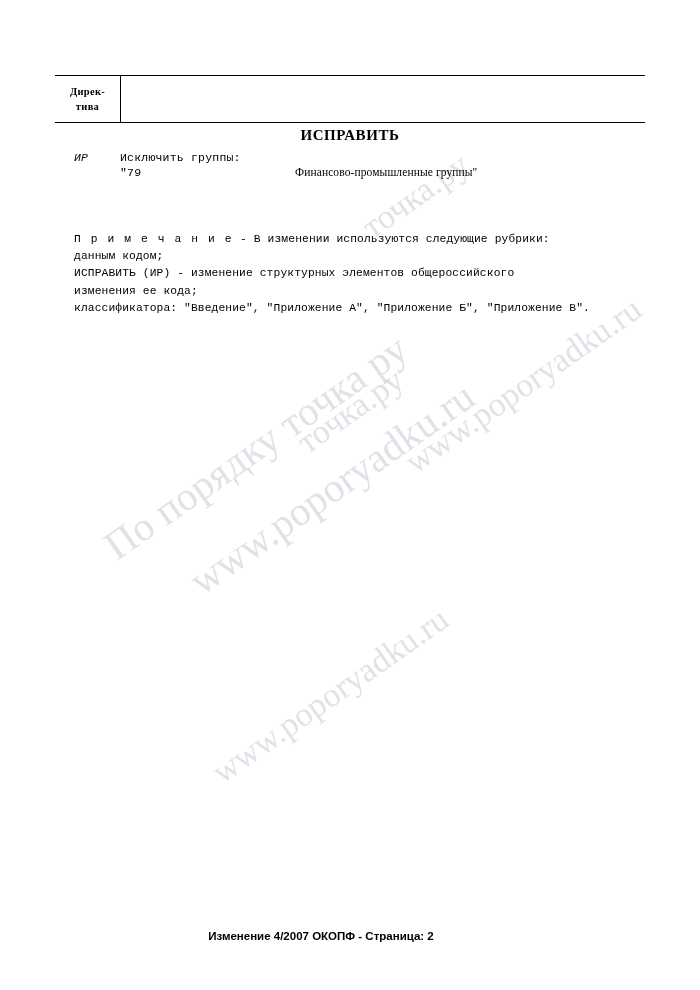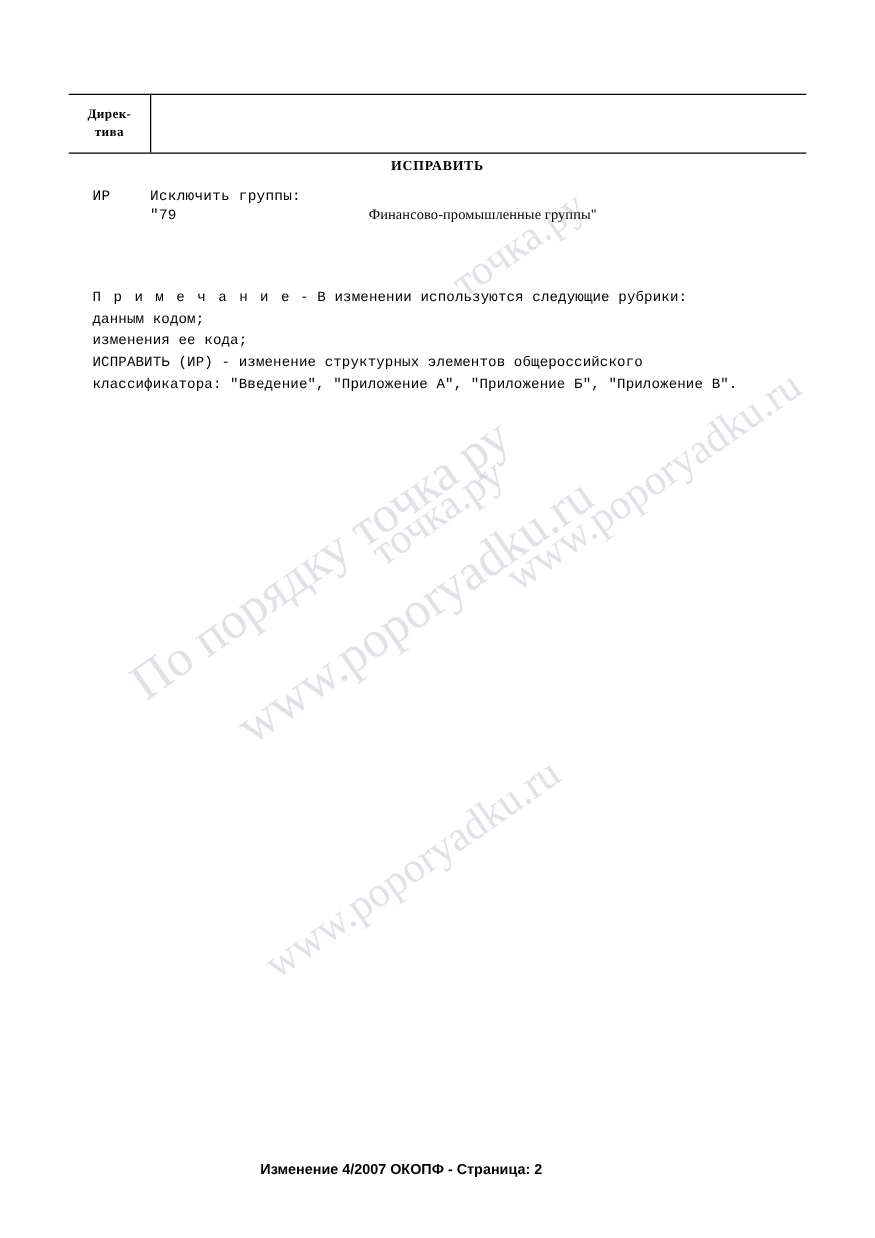--- a/index.html
+++ b/index.html
@@ -119,36 +119,36 @@
     font-size: 11.5px;
     font-weight: bold;
     letter-spacing: 0.8px;
   }
   .title-ispravit {
     position: absolute;
     left: 55px;
     top: 127px;
     width: 590px;
     text-align: center;
-    font-size: 11px;
+    font-size: 15px;
     font-weight: bold;
     letter-spacing: 0.6px;
   }
 
   .mono {
     font-family: "Liberation Mono", monospace;
   }
   .row-ir {
     position: absolute;
     left: 74px;
     top: 151px;
     font-size: 11.5px;
     letter-spacing: 0.2px;
   }
-  .row-ir .code { display: inline-block; width: 46px; }
+  .row-ir .code { display: inline-block; width: 46px; font-style: italic; }
   .row-quote {
     position: absolute;
     left: 120px;
     top: 166px;
     font-size: 11.5px;
     letter-spacing: 0.2px;
   }
   .row-quote .q { display: inline-block; width: 175px; }
   .row-quote .name {
     font-family: "Liberation Serif", serif;
@@ -216,21 +216,21 @@
       <span class="code">ИР</span><span>Исключить группы:</span>
     </div>
 
     <div class="row-quote mono">
       <span class="q">"79</span><span class="name">Финансово-промышленные группы"</span>
     </div>
 
     <div class="note">
       <p><span class="lead">П р и м е ч а н и е</span><span> - В изменении используются следующие рубрики:</span></p>
       <p>данным кодом;</p>
+      <p>ИСПРАВИТЬ (ИР) - изменение структурных элементов общероссийского</p>
       <p>изменения ее кода;</p>
-      <p>ИСПРАВИТЬ (ИР) - изменение структурных элементов общероссийского</p>
       <p>классификатора: "Введение", "Приложение А", "Приложение Б", "Приложение В".</p>
     </div>
 
     <div class="footer">Изменение 4/2007 ОКОПФ - Страница: 2</div>
 
   </div>
 </div>
 
 </body></html>

